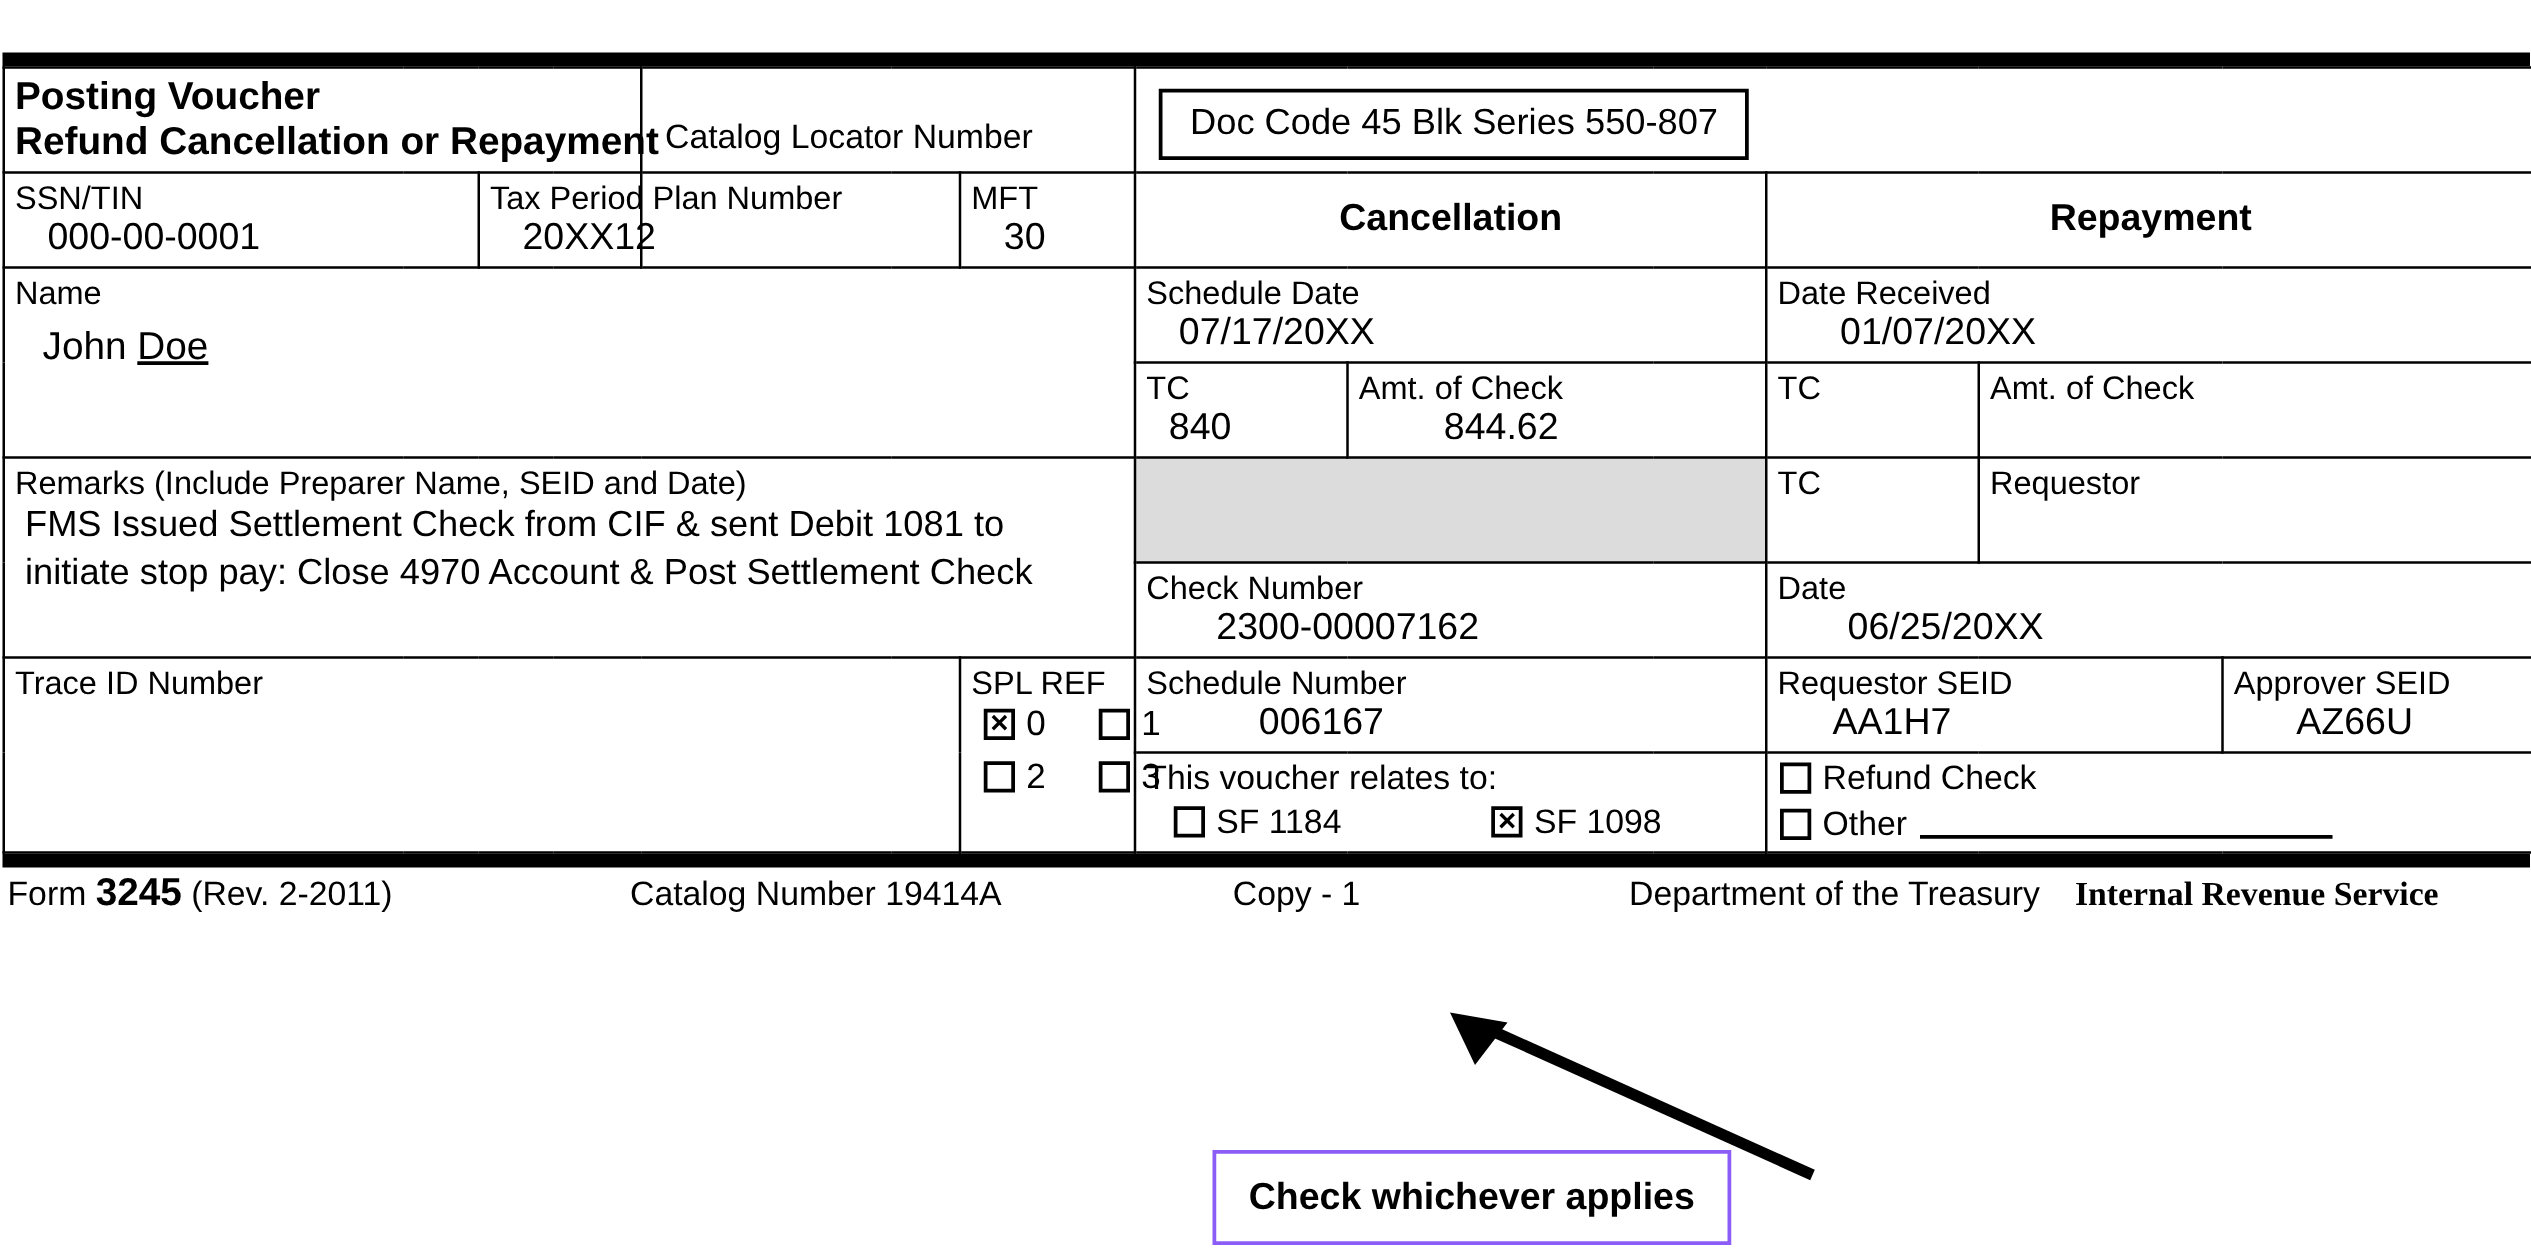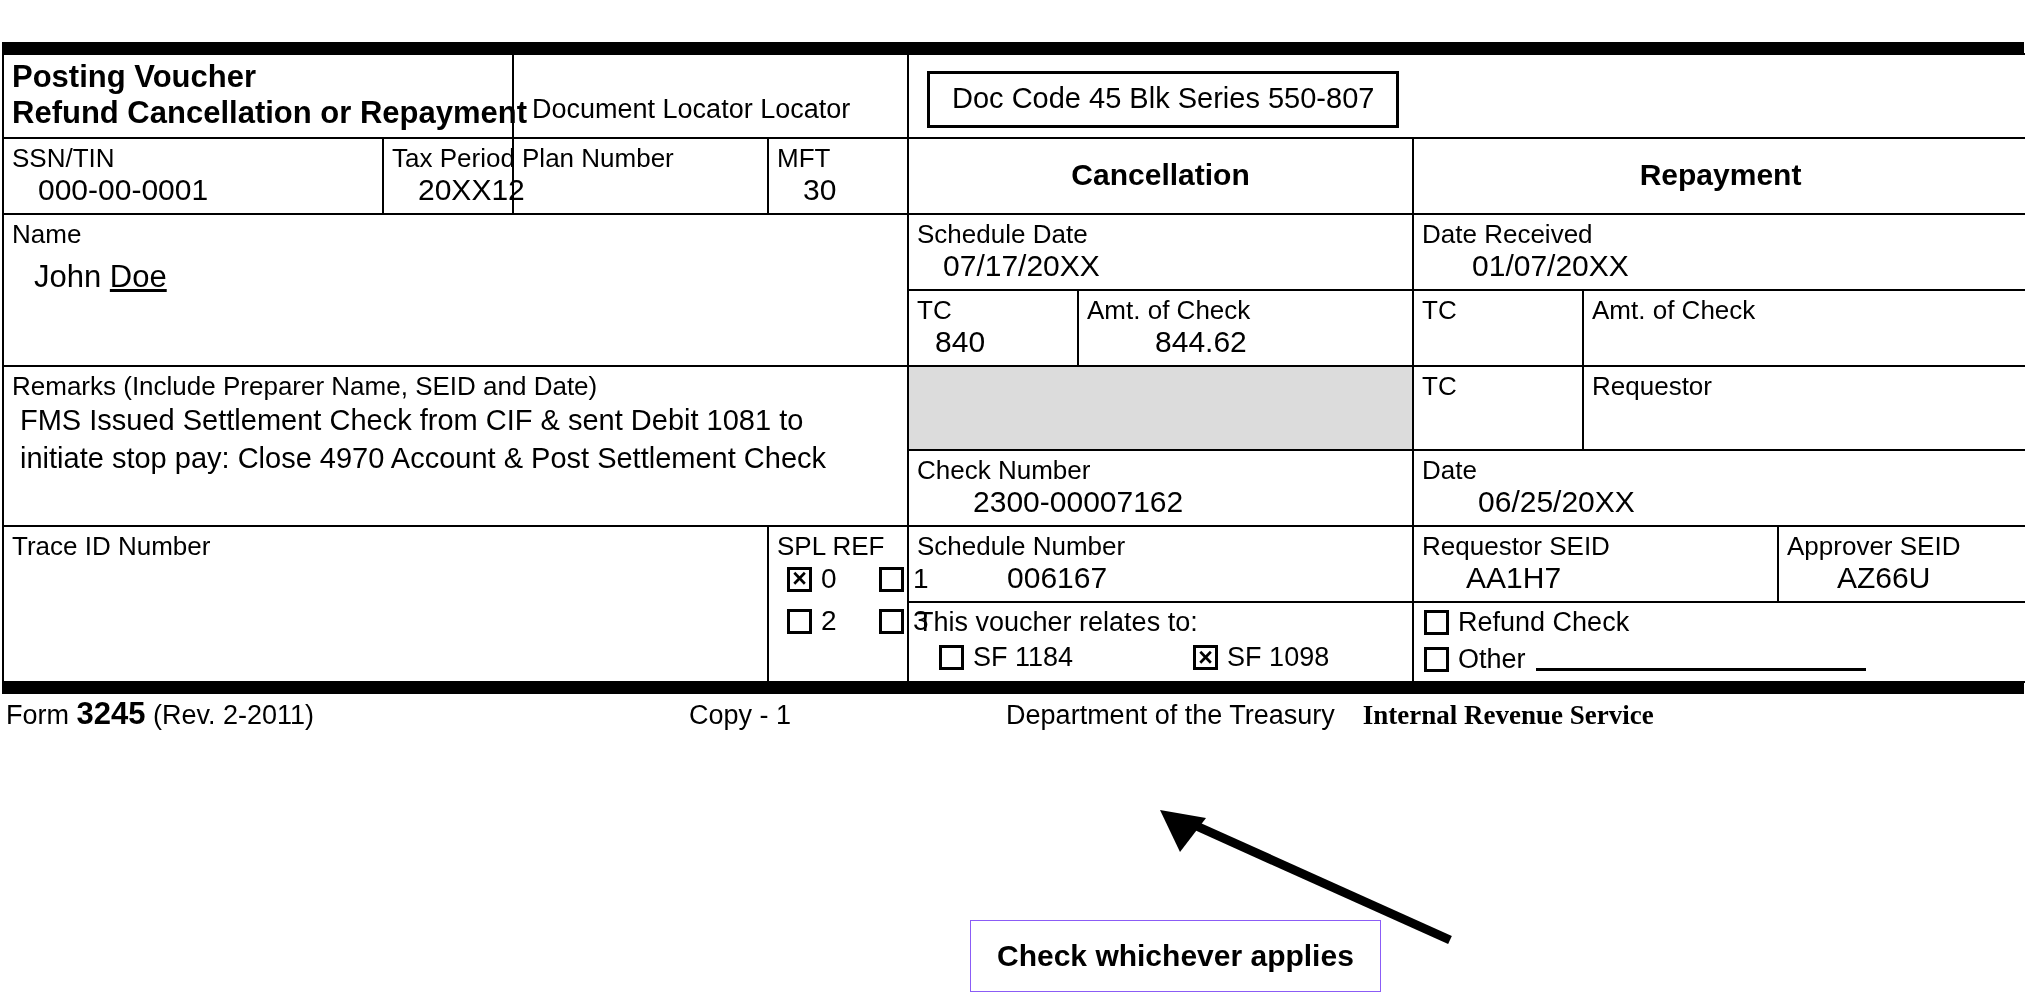--- a/index.html
+++ b/index.html
@@ -198,21 +198,21 @@
   .f-form { }
   .f-form b { font-size: 31px; }
   .sp-a { width: 190px; }
   .sp-b { width: 185px; }
   .sp-c { width: 215px; }
   .f-irs { font-weight: bold; font-family: Liberation Serif, serif; }
 
   
   .callout-box {
     position: absolute;
-    border: 1px solid #8b5cf6;
+    border: 3px solid #8b5cf6;
     background: #fff;
     font-size: 30px;
     font-weight: bold;
     padding: 18px 26px;
     white-space: nowrap;
   }
   svg.arrow {
     position: absolute;
     overflow: visible;
   }
@@ -245,21 +245,21 @@
     <tbody>
         <tr>
       <td colspan="4">
         <div class="cell">
           <div class="title-line">Posting  Voucher</div>
           <div class="title-line">Refund Cancellation or Repayment</div>
         </div>
       </td>
       <td colspan="4">
         <div class="cell">
-          <div class="doclocator">Document Locator Locator</div>
+          <div class="doclocator">Catalog Locator Number</div>
         </div>
       </td>
       <td colspan="6">
         <div class="cell" style="padding-top:0;">
           <div class="doccode-box">Doc Code 45 Blk Series 550-807</div>
         </div>
       </td>
     </tr>
 
     <tr>
@@ -470,20 +470,21 @@
     </tr>
   </tbody>
     </table>
 
   <div class="rule-bottom"></div>
 
   <div class="footer" style="position:relative;">
     <div class="footer-row">
       <span class="f-form"><span>Form </span><b>3245</b><span> (Rev. 2-2011)</span></span>
       <span class="sp-a"></span>
+      <span>Catalog Number 19414A</span>
       <span class="sp-b"></span>
       <span>Copy - 1</span>
       <span class="sp-c"></span>
       <span>Department of the Treasury</span>
       <span style="width:28px;"></span>
       <span class="f-irs">Internal Revenue Service</span>
     </div>
   </div>
 
 </div>

